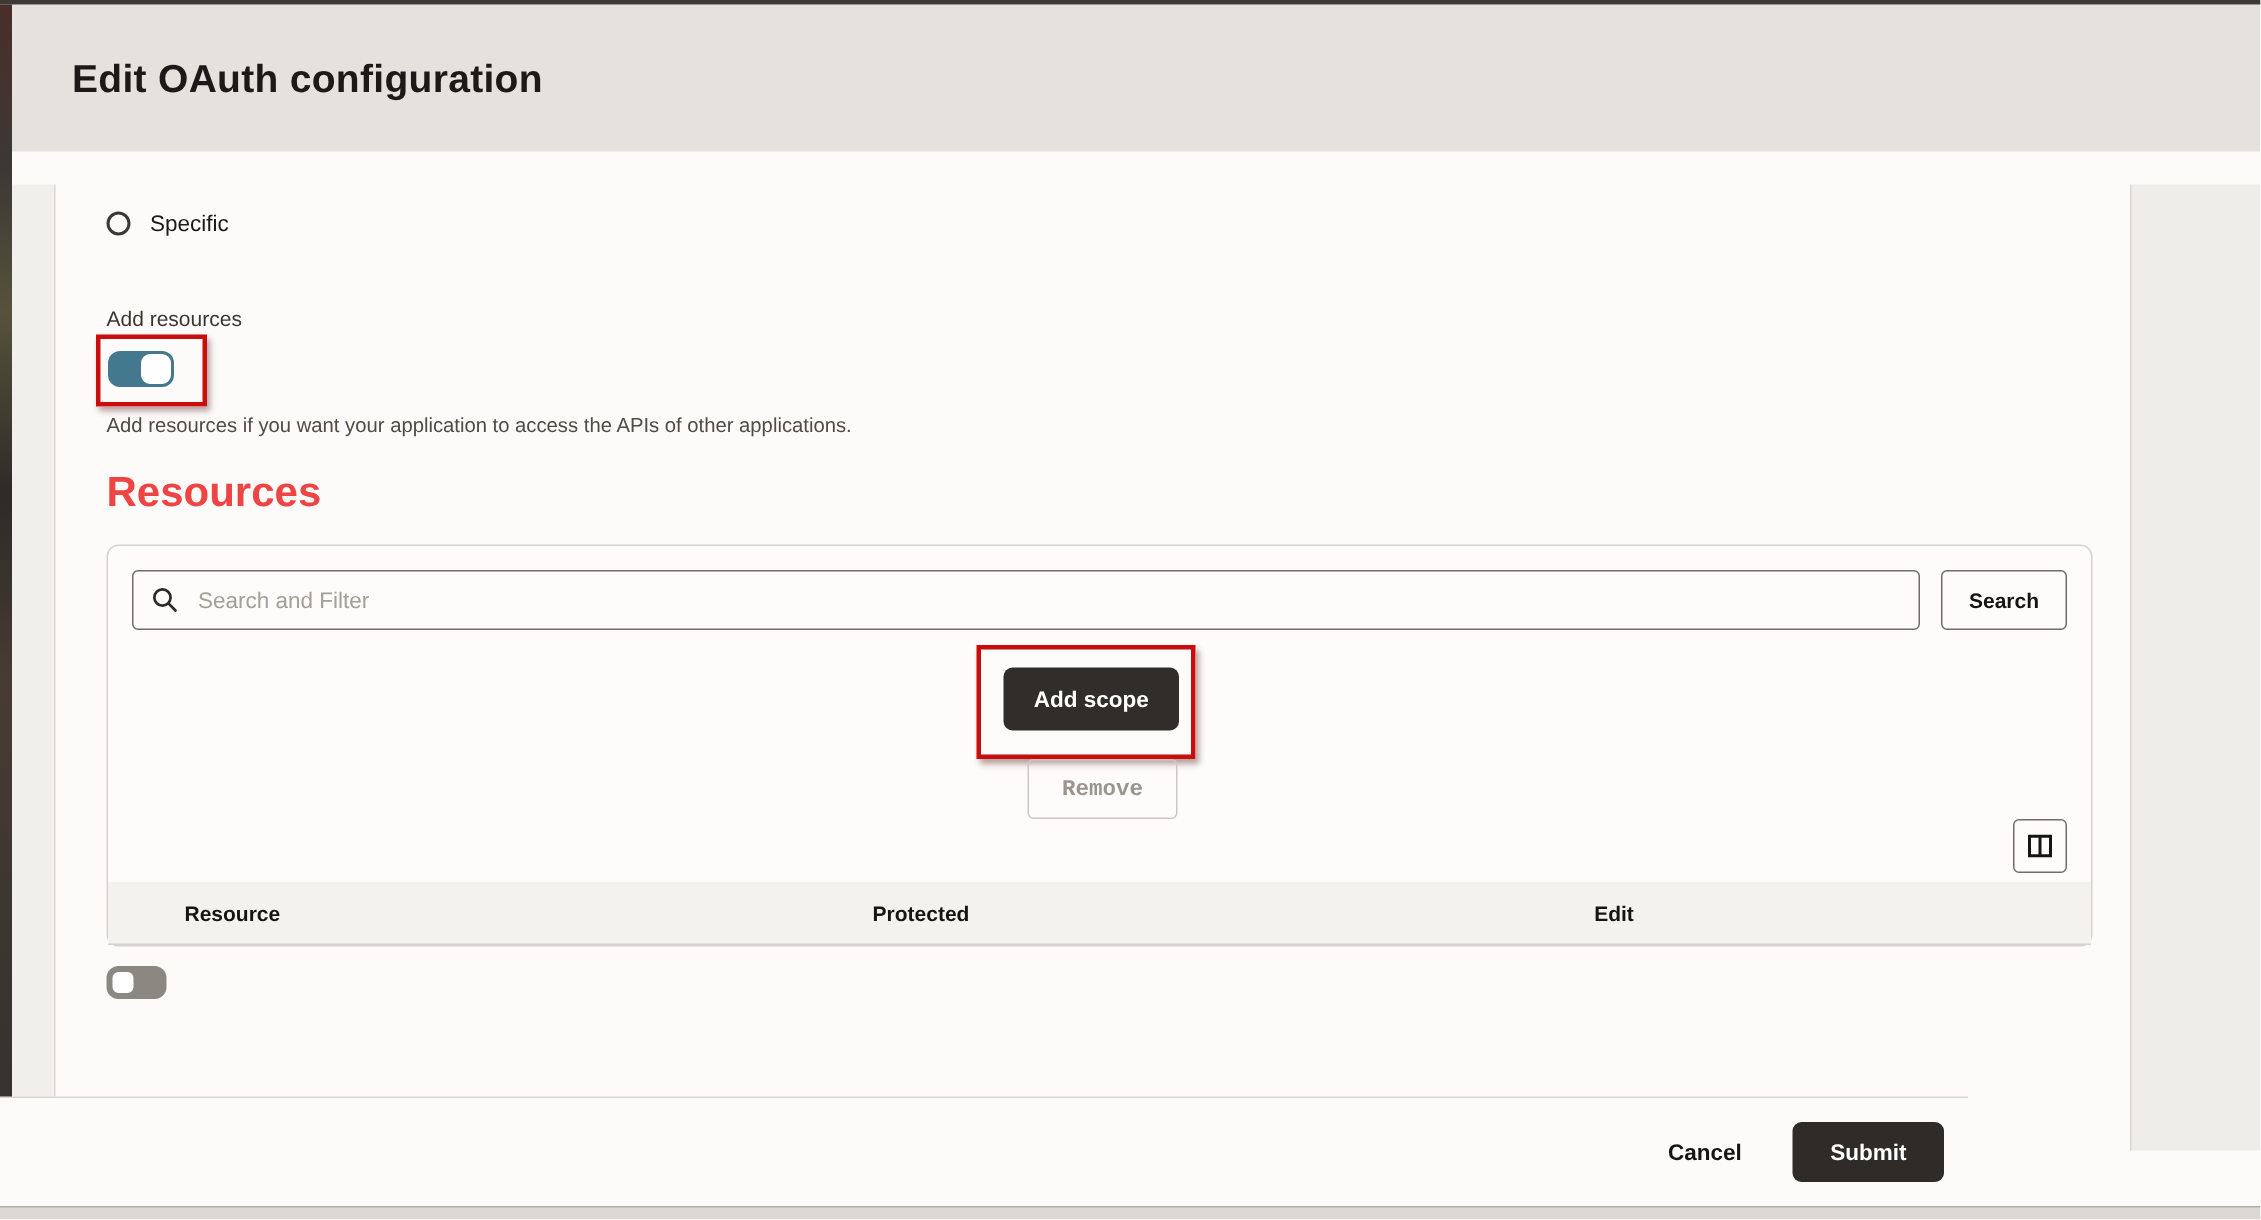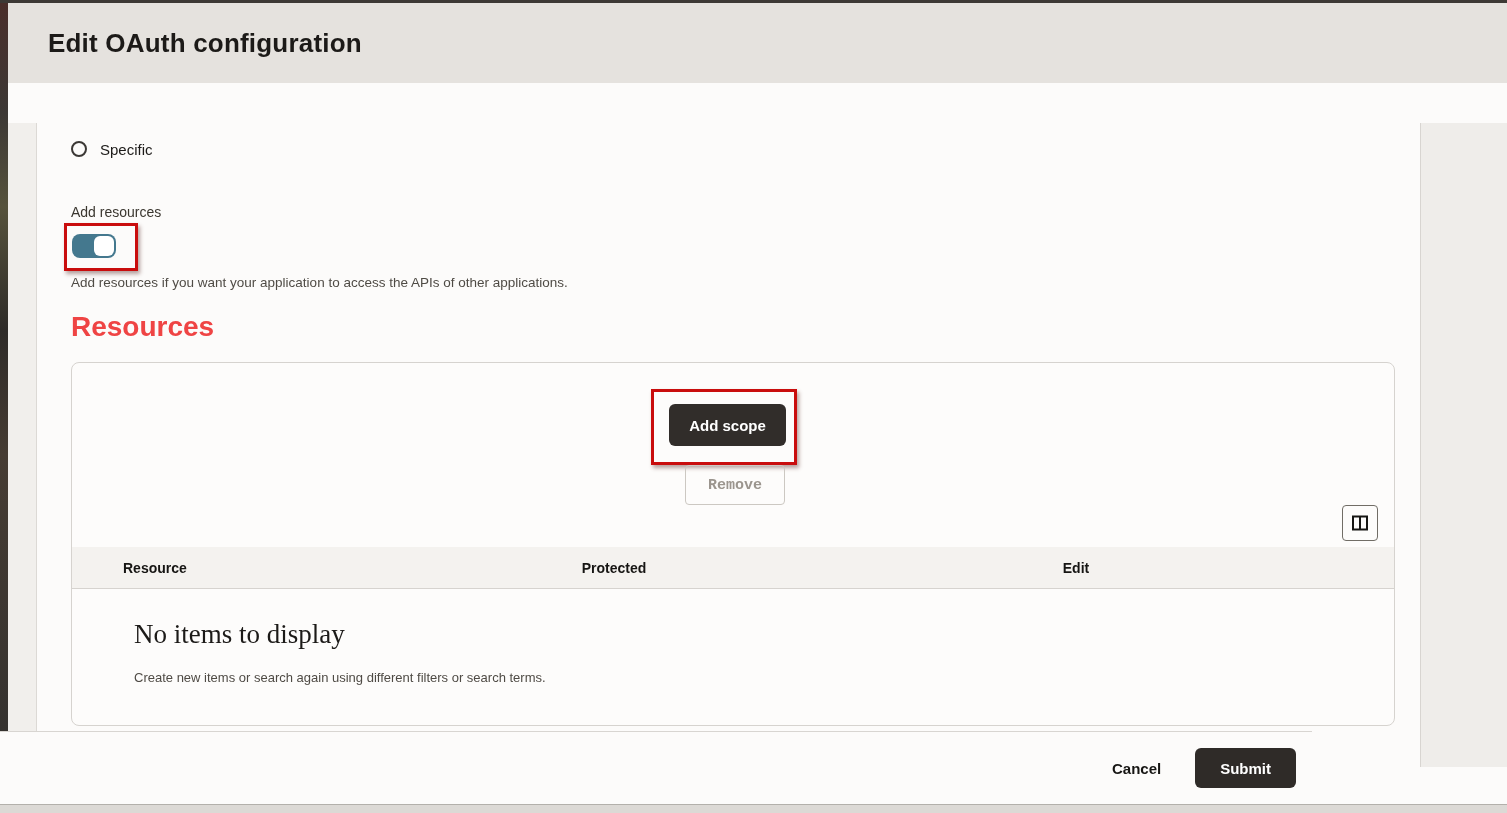--- a/index.html
+++ b/index.html
@@ -15,21 +15,21 @@
 
   
   .top-line { position: absolute; top: 0; left: 0; width: 1507px; height: 3px; background: #3d3935; z-index: 6; }
   .left-sliver {
     position: absolute; left: 0; top: 3px; width: 8px; height: 728px; z-index: 6;
     background: linear-gradient(180deg,#4a2e2a 0%,#3c3835 15%,#56523c 28%,#2e2b28 45%,#463c33 62%,#35322f 100%);
   }
 
   
   .drawer-header {
-    position: absolute; top: 3px; left: 0; width: 1507px; height: 80px;
+    position: absolute; top: 3px; left: 0; width: 1507px; height: 98px;
     background: #e5e2de;
     display: flex; align-items: center;
     padding-left: 48px;
   }
   .drawer-title { font-size: 26px; font-weight: 700; color: #1c1a18; letter-spacing: .2px; }
 
   
   .content-row { position: absolute; top: 87px; left: 0; width: 1507px; height: 644px; background: #fcfbfa; margin-top: 36px; }
   .left-strip  { position: absolute; left: 8px;    top: 0; width: 29px; height: 100%; background: #f1efec; border-right: 1px solid #dcd9d5; }
   .right-strip { position: absolute; left: 1420px; top: 0; width: 87px; height: 100%; background: #efedea; border-left: 1px solid #d8d5d1; }
@@ -168,20 +168,32 @@
         <span class="knob"></span>
       </div>
     </div>
 
     <div class="helper-text">Add resources if you want your application to access the APIs of other applications.</div>
 
     <h2 class="section-heading" style="margin-bottom:0;">Resources</h2>
 
     <section class="panel">
 
+      <div class="search-row">
+        <div class="search-box">
+          <span style="display:flex;">
+            <svg width="18" height="18" viewBox="0 0 18 18">
+              <circle cx="7.3" cy="7.3" r="5.4" fill="none" stroke="#2c2a27" stroke-width="1.8"></circle>
+              <line x1="11.6" y1="11.6" x2="16" y2="16" stroke="#2c2a27" stroke-width="1.8" stroke-linecap="round"></line>
+            </svg>
+          </span>
+          <input type="text" value="" placeholder="Search and Filter" style="">
+        </div>
+        <button class="search-btn">Search</button>
+      </div>
 
       <div class="actions-row">
         <div class="red-box addscope-red-box">
           <button class="add-scope-btn">Add scope</button>
         </div>
         <button class="remove-btn" disabled="">Remove</button>
         <button class="columns-btn">
           <span style="display:flex;">
             <svg width="18" height="18" viewBox="0 0 18 18">
               <rect x="2" y="2.5" width="14" height="13" fill="none" stroke="#161513" stroke-width="2"></rect>
@@ -190,24 +202,20 @@
           </span>
         </button>
       </div>
 
       <div class="table-header">
         <span class="col col-resource">Resource</span>
         <span class="col col-protected">Protected</span>
         <span class="col col-scope">Edit</span>
       </div>
 
-      <div class="table-empty">
-        <div class="empty-title">No items to display</div>
-        <div class="empty-msg">Create new items or search again using different filters or search terms.</div>
-      </div>
 
     </section>
 
 
     <div class="switch-off approles-toggle" role="switch" aria-checked="false">
       <span class="knob"></span>
     </div>
 
     
 

